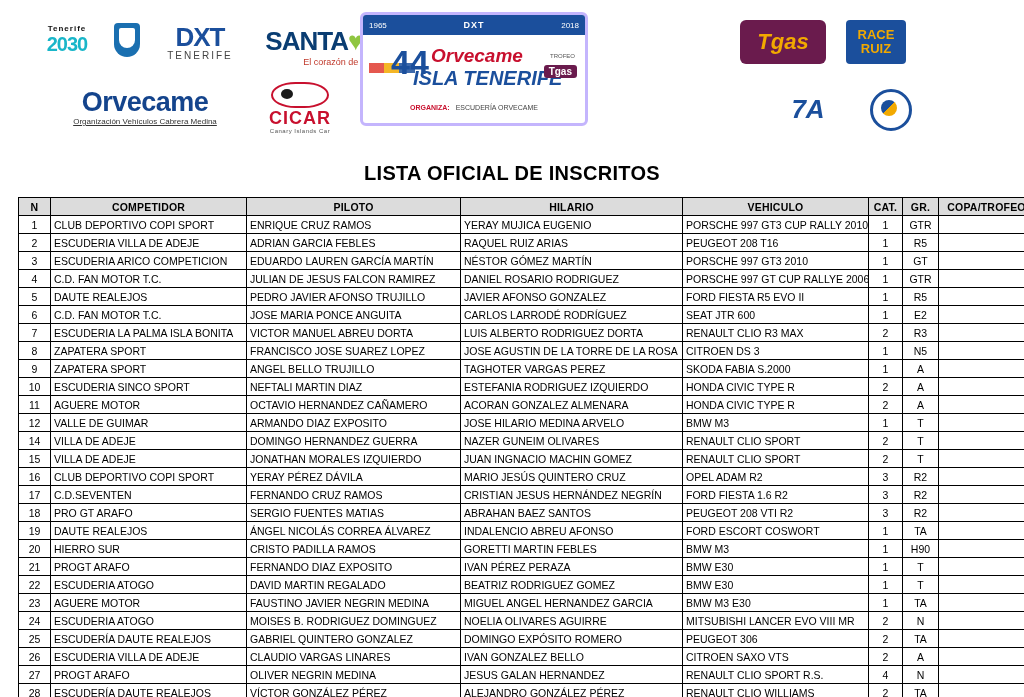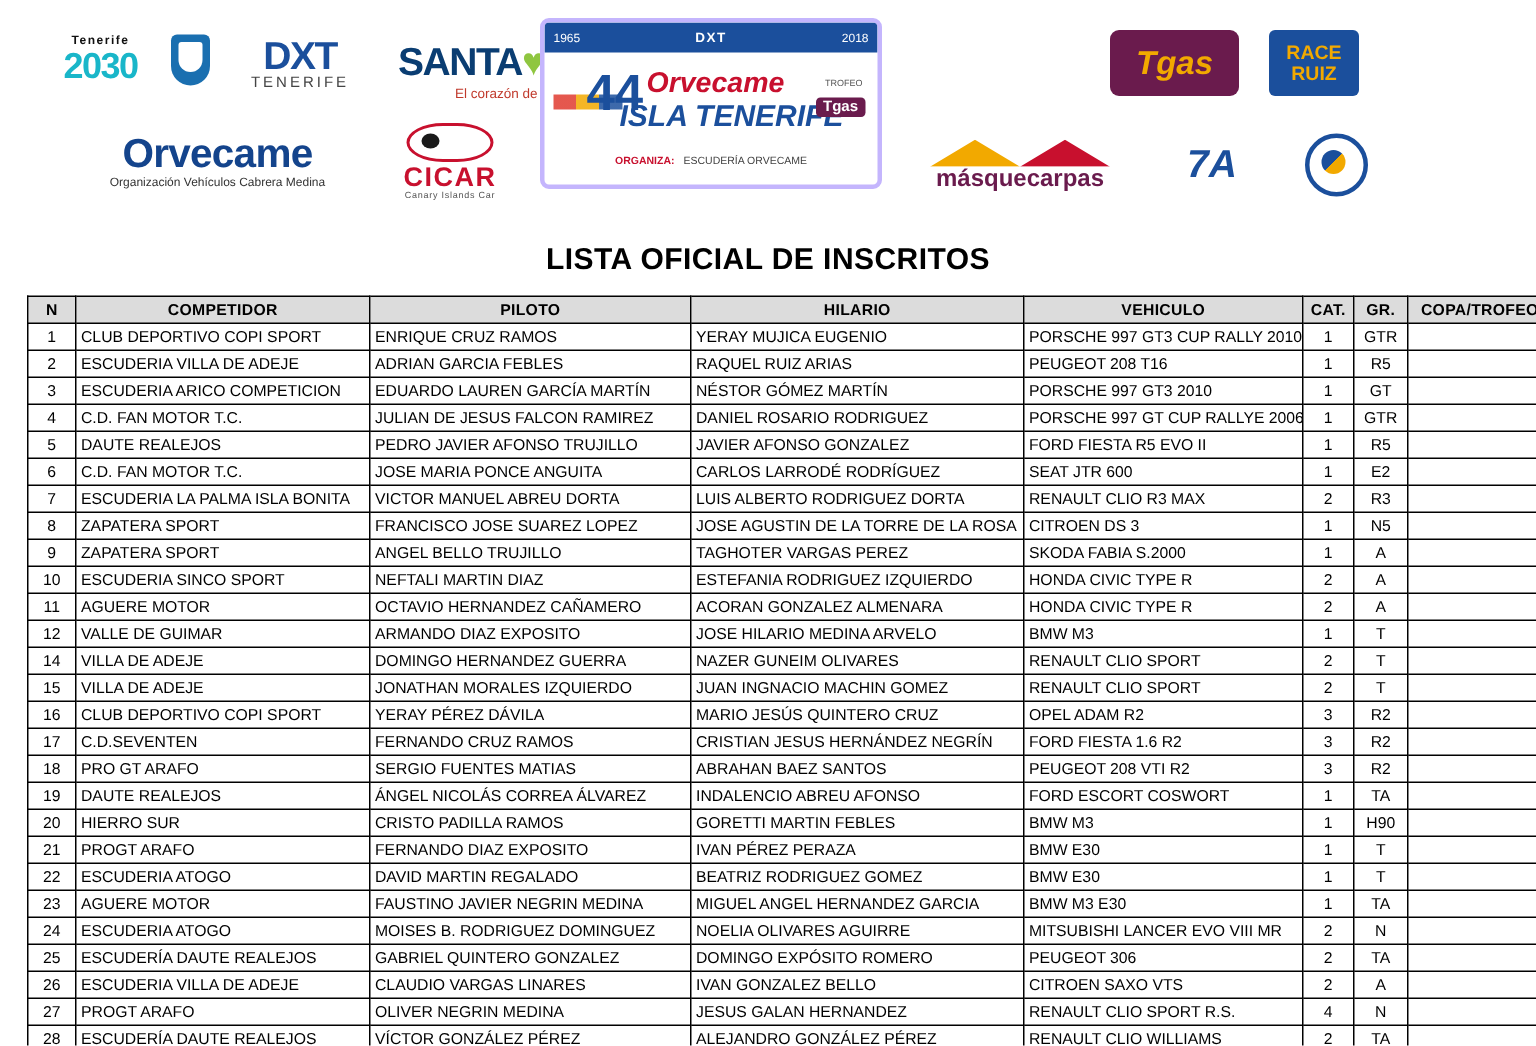--- a/index.html
+++ b/index.html
@@ -24,21 +24,21 @@
     flex-direction:column;
     align-items:center;
     justify-content:center;
     text-align:center;
     line-height:1.05;
   }
 
   
   .l-tenerife{left:30px;top:22px;width:74px;height:36px;}
   .l-tenerife .t1{font-size:8px;letter-spacing:1px;color:#111;font-weight:bold;}
-  .l-tenerife .t2{font-size:24px;font-weight:bold;color:#19b6c9;letter-spacing:-1px;}
+  .l-tenerife .t2{font-size:20px;font-weight:bold;color:#19b6c9;letter-spacing:-1px;}
 
   
   .l-cabildo{left:110px;top:18px;width:34px;height:44px;}
   .crest{
     width:26px;height:34px;
     background:#1a6fb0;
     border-radius:4px 4px 13px 13px;
     position:relative;
   }
   .crest:after{
@@ -53,21 +53,21 @@
 
   
   .l-santacruz{left:258px;top:24px;width:180px;height:48px;}
   .l-santacruz .t1{font-size:26px;font-weight:bold;color:#0a3d72;letter-spacing:-1px;}
   .l-santacruz .t1 .heart{color:#8fc640;}
   .l-santacruz .t2{font-size:9px;color:#c0392b;margin-top:3px;}
 
   
   .l-orvecame{left:50px;top:84px;width:190px;height:46px;}
   .l-orvecame .t1{font-size:27px;font-weight:bold;color:#14448c;letter-spacing:-0.5px;}
-  .l-orvecame .t2{font-size:8px;color:#333;margin-top:2px;}
+  .l-orvecame .t2{font-size:8px;color:#333;margin-top:2px;text-decoration:underline;}
 
   
   .l-cicar{left:240px;top:82px;width:120px;height:52px;}
   .cicar-mark{width:54px;height:22px;border-radius:50%/60%;border:2px solid #c8102e;position:relative;}
   .cicar-mark:after{content:"";position:absolute;left:8px;top:5px;width:12px;height:10px;background:#1a1a1a;border-radius:50%;}
   .l-cicar .t1{font-size:18px;font-weight:bold;color:#c8102e;letter-spacing:1px;margin-top:1px;}
   .l-cicar .t2{font-size:6px;color:#555;letter-spacing:.5px;}
 
   
   .plate{
@@ -243,24 +243,20 @@
       <div class="t1">
         <span>T</span><span>gas</span>
       </div>
     </div>
 
     <div class="logo l-race">
       <div class="t1">RACE</div>
       <div class="t1">RUIZ</div>
     </div>
 
-    <div class="logo l-carpas">
-      <div class="roof"></div>
-      <div class="t1">másquecarpas</div>
-    </div>
 
     <div class="logo l-7a">
       <div class="t1">
         <span>7</span><span>A</span>
       </div>
     </div>
 
     <div class="logo l-fed">
       <div class="fedmark"></div>
     </div>

